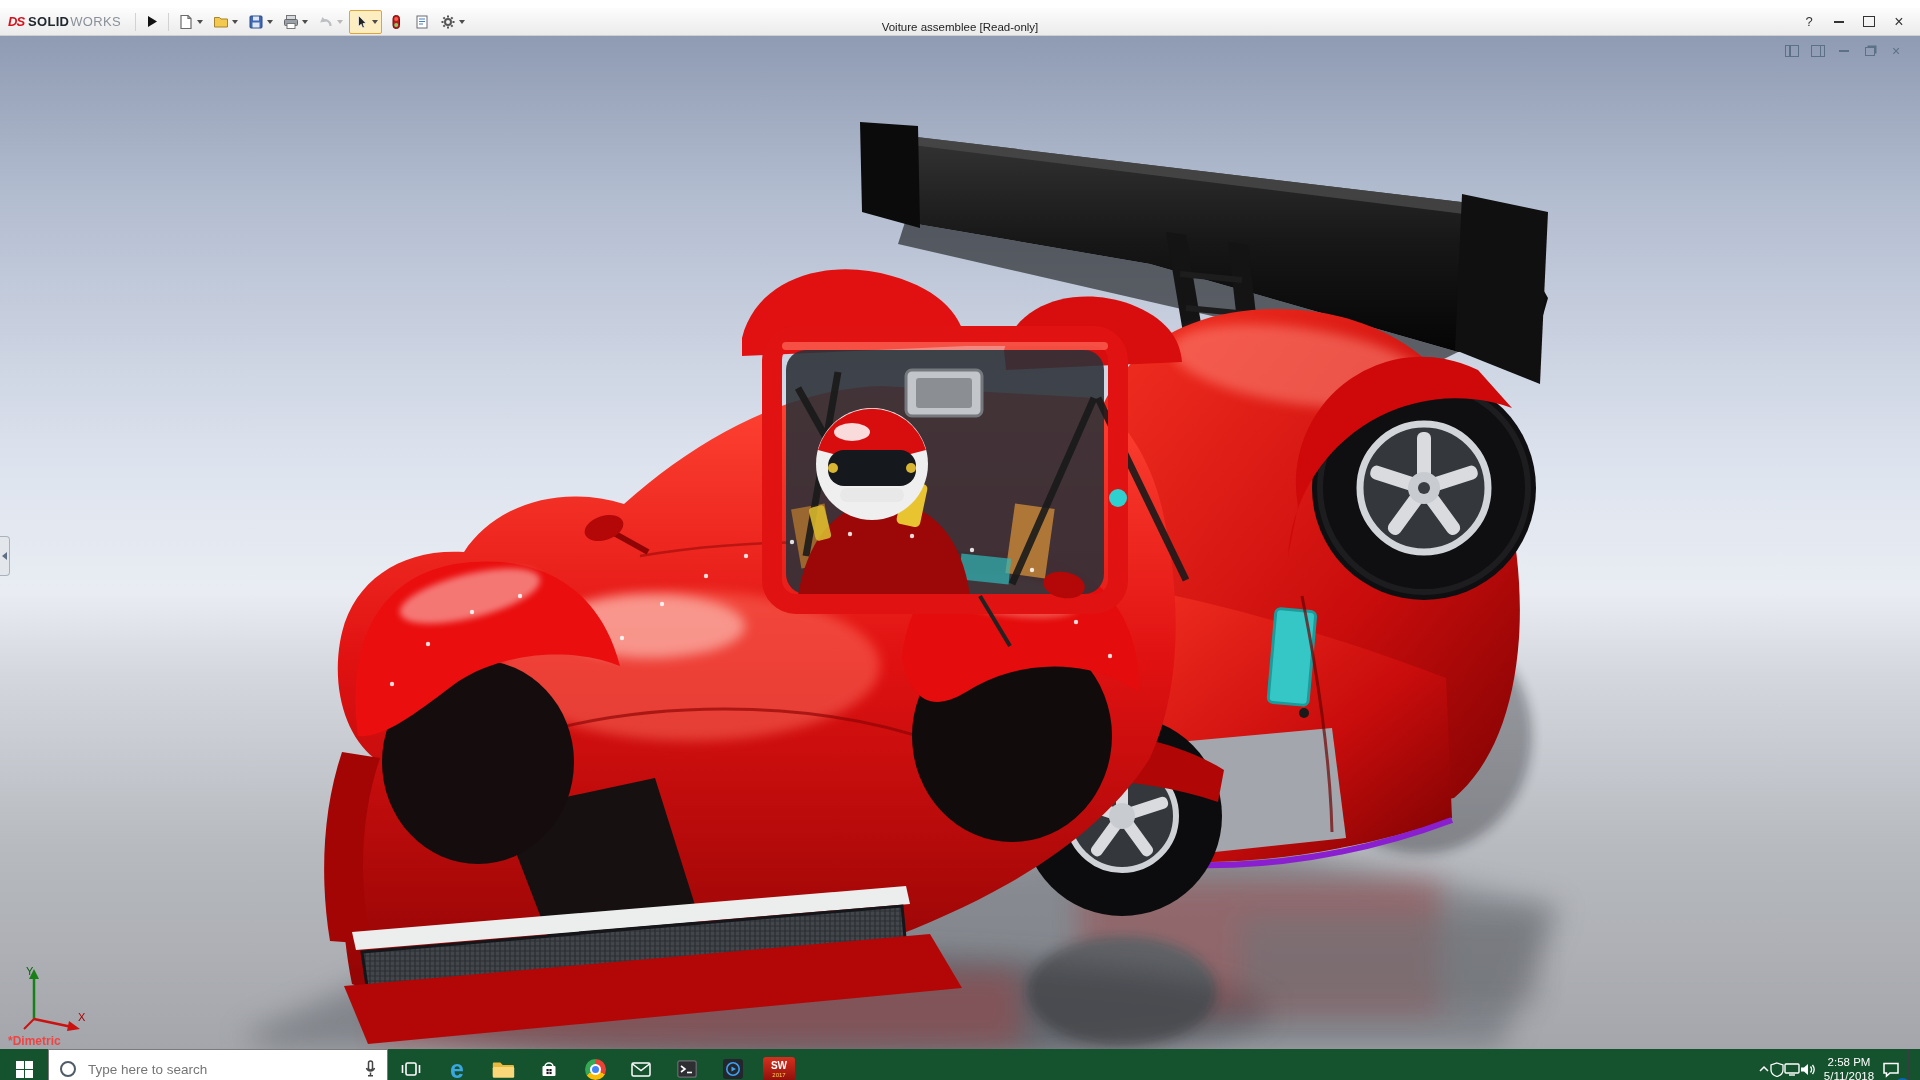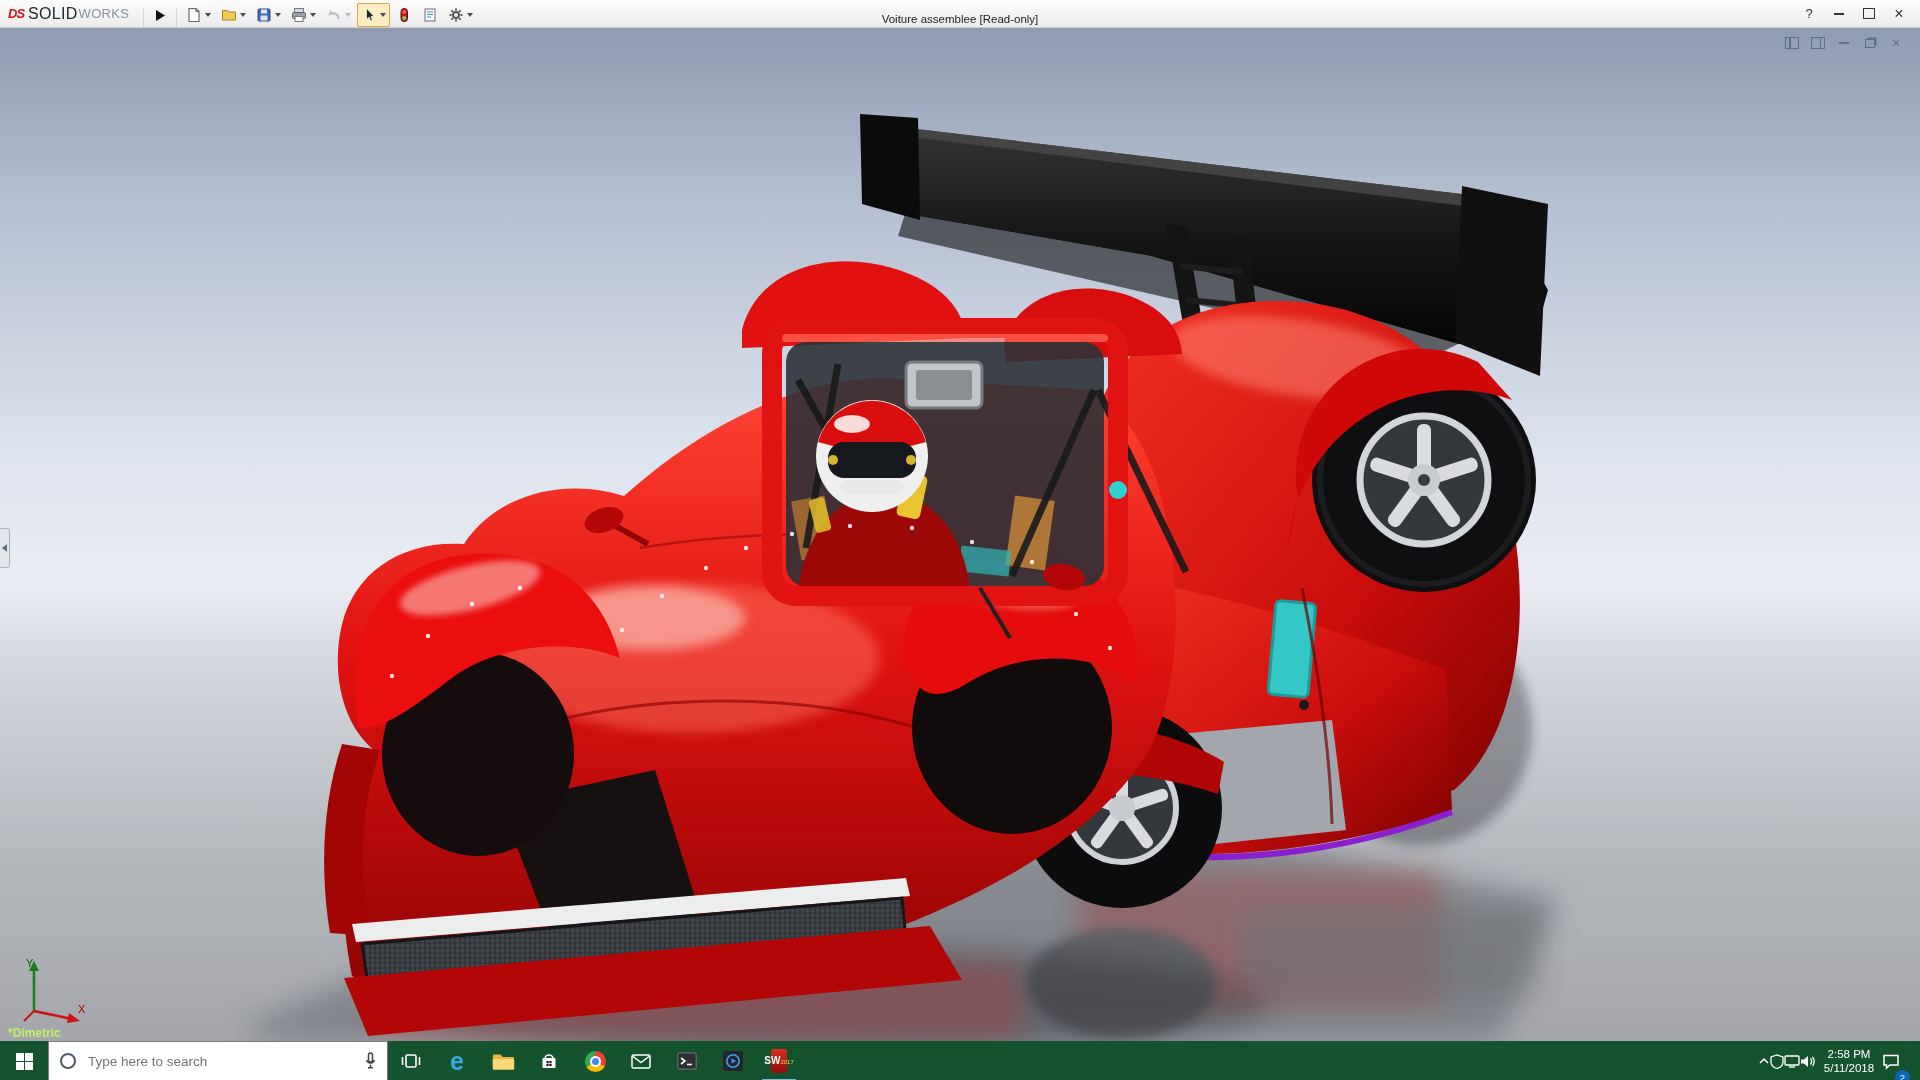--- a/index.html
+++ b/index.html
@@ -1,24 +1,24 @@
 <!DOCTYPE html>
 <html><head>
 <meta charset="utf-8">
 <style>
   html,body{margin:0;padding:0;width:1920px;height:1080px;overflow:hidden;
     font-family:"Liberation Sans",sans-serif;-webkit-font-smoothing:antialiased;}
   .app{position:relative;width:1920px;height:1080px;background:#000;}
 
   
   .titlebar{position:relative;height:27px;background:linear-gradient(#fdfdfd,#ebebeb);
-    border-bottom:1px solid #cfcfcf;display:flex;align-items:flex-end;z-index:30;}
+    border-bottom:1px solid #cfcfcf;display:flex;align-items:center;z-index:30;margin-top:8px;}
   .brand{display:flex;align-items:center;gap:4px;padding:0 10px 0 8px;height:100%;}
   .brand .ds{color:#d6121c;font-weight:bold;font-style:italic;font-size:13px;letter-spacing:-1px;}
-  .brand .solid{color:#20272e;font-weight:normal;font-size:16px;letter-spacing:.3px;}
+  .brand .solid{color:#20272e;font-weight:bold;font-size:13px;letter-spacing:.3px;}
   .brand .works{color:#8a9099;font-weight:normal;font-size:13px;letter-spacing:.3px;margin-left:-3px;}
   .vsep{width:1px;height:18px;background:#d2d2d2;margin:0 4px;}
   .tb-btn{position:relative;height:22px;display:flex;align-items:center;justify-content:center;
     padding:0 3px;margin:0 1px;border-radius:2px;border:1px solid transparent;}
   .tb-btn.active{background:#fdeec2;border:1px solid #dfa43e;}
   .caret{width:0;height:0;border-left:3px solid transparent;border-right:3px solid transparent;
     border-top:4px solid #4c4c4c;margin-left:3px;}
   .caret.dim{border-top-color:#b9b9b9;}
   .title-center{position:absolute;left:0;right:0;top:0;height:37px;display:flex;align-items:center;
     justify-content:center;font-size:11.5px;color:#1d1d1d;pointer-events:none;}
@@ -44,40 +44,40 @@
   .dc-rest{width:8px;height:7px;border:1.5px solid #5d7186;box-shadow:2px -2px 0 -0.5px #5d7186;}
   .dc-close{font-size:14px;line-height:12px;color:#5d7186;}
 
   .left-tab{position:absolute;left:0;top:500px;width:9px;height:38px;background:#e3e7ec;
     border:1px solid #a9b2bc;border-left:none;border-radius:0 4px 4px 0;display:flex;
     align-items:center;justify-content:center;z-index:5;}
   .left-tab .tri{width:0;height:0;border-top:4px solid transparent;border-bottom:4px solid transparent;
     border-right:5px solid #5f7084;}
 
   .orientation-label{position:absolute;left:8px;bottom:1px;font-size:12px;font-weight:bold;
-    color:#bef264;z-index:5;}
+    color:#ef4444;z-index:5;}
   .triad{position:absolute;left:16px;bottom:14px;z-index:5;}
 
   
   .taskbar{position:relative;height:40px;background:#14532d;display:flex;align-items:stretch;z-index:30;}
   .tb-start{width:48px;display:flex;align-items:center;justify-content:center;}
   .search-box{width:340px;background:#ffffff;display:flex;align-items:center;gap:9px;padding:0 10px;
     border:1px solid #7b7b7b;box-sizing:border-box;}
   .search-box input{border:none;outline:none;flex:1;font-size:13.5px;color:#444;background:transparent;
     font-family:"Liberation Sans",sans-serif;}
   .tb-app{width:46px;display:flex;align-items:center;justify-content:center;position:relative;}
   .edge-e{font-size:25px;font-weight:bold;color:#3ba7e0;line-height:25px;}
   .chrome-o{width:21px;height:21px;border-radius:50%;
     background:conic-gradient(#e94335 0 33%,#fbbc05 33% 66%,#34a853 66% 100%);
     display:flex;align-items:center;justify-content:center;}
   .chrome-o .w{width:11px;height:11px;border-radius:50%;background:#fff;
     display:flex;align-items:center;justify-content:center;}
   .chrome-o .b{width:7px;height:7px;border-radius:50%;background:#4285f4;}
-  .sw-icon{width:16px;height:24px;border-radius:3px;background:linear-gradient(#d5301e,#8f0f0a);
-    display:flex;flex-direction:row;align-items:center;justify-content:center;line-height:1;}
+  .sw-icon{width:32px;height:24px;border-radius:3px;background:linear-gradient(#d5301e,#8f0f0a);
+    display:flex;flex-direction:column;align-items:center;justify-content:center;line-height:1;}
   .sw-icon .t{color:#fff;font-weight:bold;font-size:10px;}
   .sw-icon .b{color:#ffd24a;font-size:6px;margin-top:1px;}
   .active-line{position:absolute;bottom:0;left:6px;right:6px;height:2px;background:#76b9ed;}
   .tray{margin-left:auto;display:flex;gap:0;padding-right:6px;color:#fff;}
   .tray-icon{display:flex;align-items:center;justify-content:center;}
   .clock{display:flex;flex-direction:column;align-items:center;justify-content:center;
     font-size:11.5px;line-height:14px;color:#fff;width:66px;}
   .action-center{position:relative;padding-right:8px;}
   .badge{position:absolute;right:-2px;bottom:-4px;min-width:15px;height:15px;border-radius:50%;
     background:#0a66b7;color:#fff;font-size:9.5px;display:flex;align-items:center;justify-content:center;}

